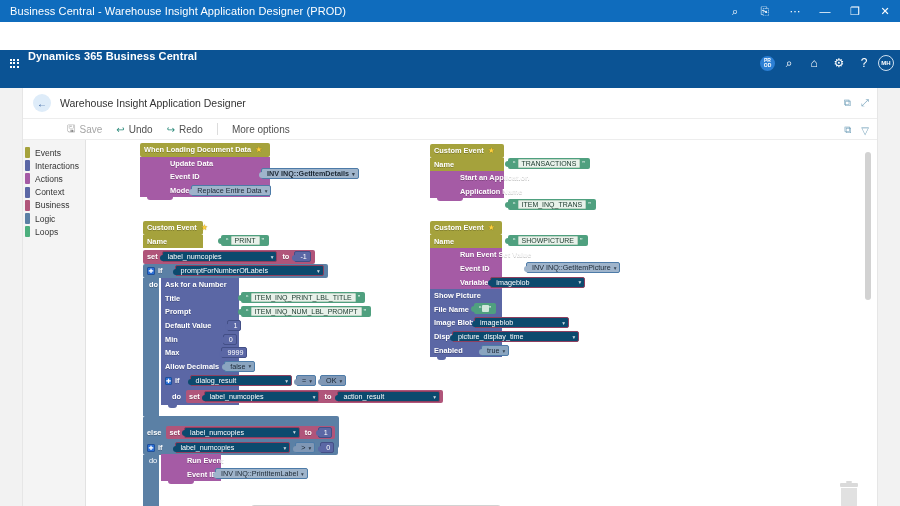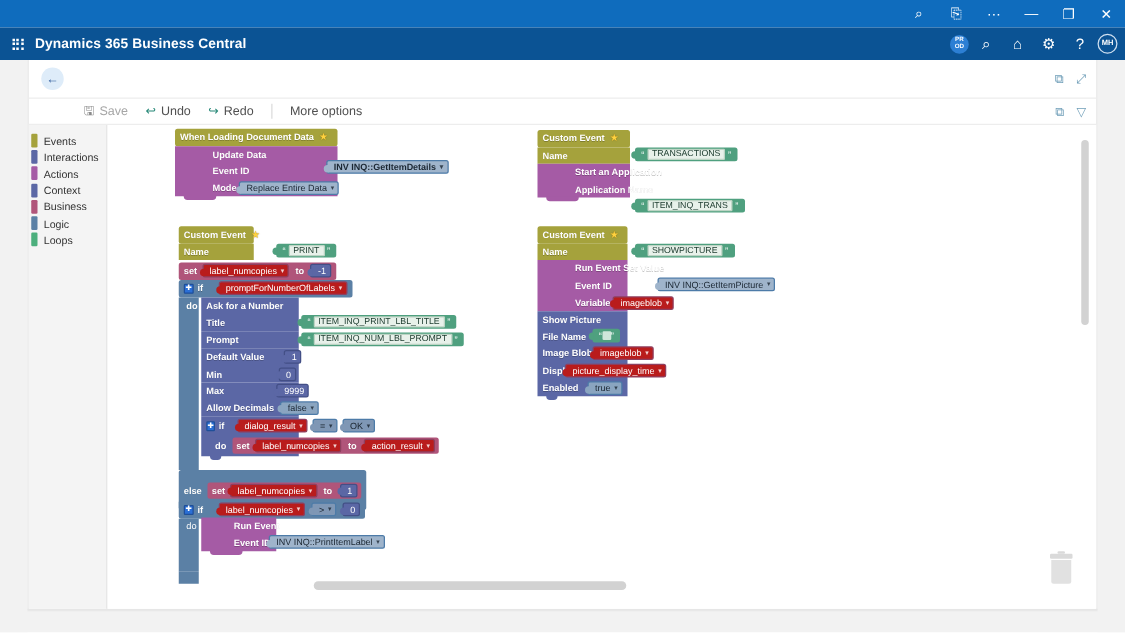--- a/index.html
+++ b/index.html
@@ -16,22 +16,22 @@
     height:22px; background:#0f6cbd; display:flex; align-items:center;
     padding:0 0 0 10px; color:#fff; font-size:11px; position:relative;
   }
   .titlebar .tb-title{ flex:0 0 auto; letter-spacing:.1px; }
   .tb-right{ position:absolute; right:0; top:0; height:22px; display:flex; align-items:center; }
   .tb-btn{ width:30px; height:22px; display:flex; align-items:center; justify-content:center;
            color:#fff; font-size:11px; }
 
   
   .appbar{
-    height:26px; background:#0b5394; display:flex; align-items:center;
-    color:#fff; font-size:11px; position:relative;
+    height:38px; background:#0b5394; display:flex; 
+    color:#fff; font-size:11px; position:relative;margin-top:28px;
   }
   .waffle{ width:28px; height:26px; display:flex; align-items:center; justify-content:center; }
   .waffle .grid{ display:grid; grid-template-columns:repeat(3,2px); grid-template-rows:repeat(3,2px); gap:1.5px; }
   .waffle .grid i{ width:2px; height:2px; background:#fff; display:block; }
   .app-title{ font-weight:bold; font-size:11px; letter-spacing:.1px; }
   .appbar-right{ position:absolute; right:6px; top:0; height:26px; display:flex; align-items:center; gap:3px; }
   .ab-icon{ width:22px; height:22px; display:flex; align-items:center; justify-content:center; color:#fff; font-size:12px; }
   .env-badge{
     width:15px;height:15px;border-radius:50%;background:#2c7fd4;color:#fff;
     font-size:5px;line-height:5.5px;font-weight:bold;display:flex;flex-direction:column;
@@ -92,21 +92,21 @@
   .c-var    { background:#b0557a; }
 
   .notch{ position:absolute; left:7px; bottom:-3px; width:9px; height:4px; border-radius:0 0 3px 3px; }
 
   
   .plug{ display:inline-flex; align-items:center; height:11px; padding:0 3px 0 5px;
          border-radius:2px; font-size:7.2px; white-space:nowrap; position:relative; margin-left:2px;}
   .plug::before{ content:""; position:absolute; left:-3px; top:2.5px; width:4px;height:6px;
          border-radius:3px 0 0 3px; background:inherit; }
   .p-text  { background:#4fa07f; color:#fff; padding-right:5px; }
-  .p-var   { background:#b91c1c; color:#fff; border:1px solid #8e3f5f; }
+  .p-var   { background:#0c4a6e; color:#fff; border:1px solid #8e3f5f;gap:46px; }
   .p-num   { background:#5b67a5; color:#fff; border:1px solid #434f86; }
   .p-drop  { background:#9fb4cb; color:#1b2733; border:1px solid #4d7ba8; }
   .p-bool  { background:#8aa5c0; color:#1b2733; border:1px solid #4d7ba8; }
   .p-logic { background:#7f97b5; color:#17212c; border:1px solid #4d7ba8; }
 
   .chip{ display:inline-block; background:#e8f1ea; color:#19382b; border:1px solid #bcd4c4;
          border-radius:1px; padding:0 3px; font-size:7px; margin:0 2px; }
   .q{ font-size:7.5px; opacity:.95; }
   .caret{ font-size:5.5px; opacity:.8; margin-left:3px; }
   .star{ color:#ffd23f; font-size:8px; margin-left:4px; text-shadow:0 0 1px #7a5c00; }
@@ -125,20 +125,21 @@
             background:#d2d2d2; border-radius:4px; }
 
   .page-bottom-line{ position:absolute; left:22px; right:22px; top:440px; height:1px; background:#e8e8e8;}
   .right-shadow{ position:absolute; right:0; top:0; width:22px; height:458px; background:#f2f2f2;}
   .left-shadow{ position:absolute; left:0; top:0; width:22px; height:458px; background:#f2f2f2;}
 </style>
 </head>
 <body>
 
 <div class="titlebar">
+  <span class="tb-title">Business Central - Warehouse Insight Application Designer (PROD)</span>
   <div class="tb-right">
     <div class="tb-btn">⌕</div>
     <div class="tb-btn">⎘</div>
     <div class="tb-btn">⋯</div>
     <div class="tb-btn">—</div>
     <div class="tb-btn">❐</div>
     <div class="tb-btn close">✕</div>
   </div>
 </div>
 
@@ -171,20 +172,21 @@
 </div>
 
 <div class="page-wrap">
   <div class="left-shadow"></div>
   <div class="right-shadow"></div>
 
   <div class="page">
 
     <div class="page-head">
       <div class="back-circle">←</div>
+      <span class="page-title">Warehouse Insight Application Designer</span>
       <div class="page-head-right">
         <span class="head-ic">⧉</span>
         <span class="head-ic">⤢</span>
       </div>
     </div>
 
     <div class="cmdbar">
       <div class="cmd dis">
         <span class="gl gray">🖫</span>
         <span>Save</span>
@@ -372,21 +374,21 @@
             <span>imageblob</span>
             <span class="caret">▾</span>
           </span>
         </div>
         <div class="blk" style="left:364px; top:191px;">
           <span class="plug p-var">
             <span>picture_display_time</span>
             <span class="caret">▾</span>
           </span>
         </div>
-        <div class="blk" style="left:382px; top:205px;">
+        <div class="blk" style="left:393px; top:205px;">
           <span class="plug p-bool">
             <span>true</span>
             <span class="caret">▾</span>
           </span>
         </div>
 
         <div class="blk" style="left:57px; top:81px; width:60px;">
           <div class="row c-event sec">
             <span class="lbl">Custom Event</span>
             <span class="star">★</span>

